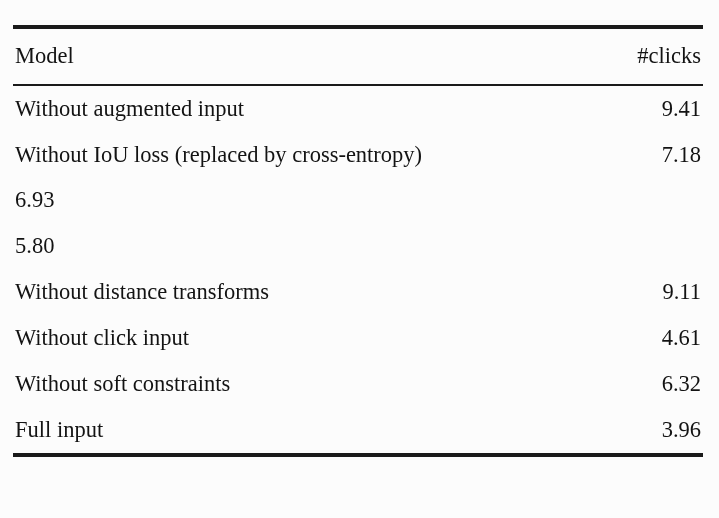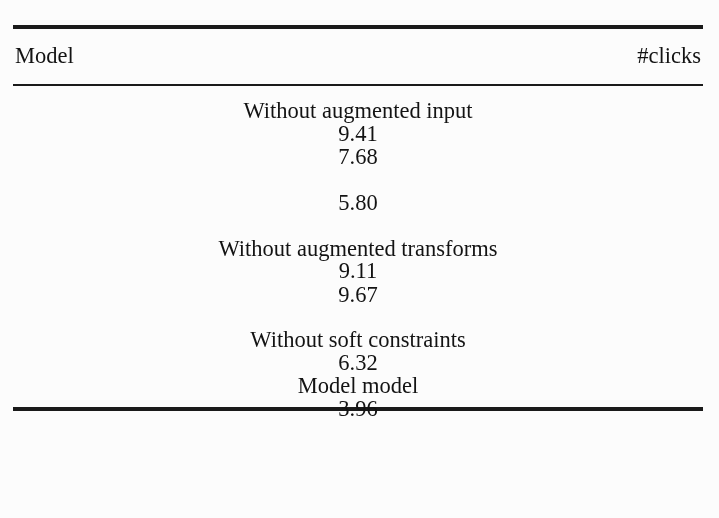--- a/index.html
+++ b/index.html
@@ -42,21 +42,20 @@
     align-items: center;
     height: 55px;
     padding: 0 2px;
   }
   .table-body .row {
     display: flex;
     justify-content: space-between;
     align-items: center;
     height: 45.9px;
     padding: 14px 2px;
-    flex-direction: column;
   }
   .cell-model { text-align: left; white-space: nowrap; }
   .cell-clicks { text-align: left; white-space: nowrap; }
   .cell-model em {
     font-style: italic;
     font-family: "Liberation Serif", "DejaVu Serif", serif;
   }
   .cell-model sub {
     font-size: 0.68em;
     vertical-align: baseline;
@@ -74,36 +73,41 @@
       <span class="cell-model">Model</span>
       <span class="cell-clicks">#clicks</span>
     </div>
     <div class="rule-thin"></div>
     <div class="table-body">
         <div class="row">
           <span class="cell-model">Without augmented input</span>
           <span class="cell-clicks">9.41</span>
         </div>
         <div class="row">
-          <span class="cell-clicks">7.68</span>
+          <span class="cell-model">Without IoU loss (replaced by cross-entropy)</span>
+          <span class="cell-clicks">7.18</span>
+        </div>
+        <div class="row">
+          <span class="cell-clicks">6.93</span>
         </div>
         <div class="row">
           <span class="cell-clicks">5.80</span>
         </div>
         <div class="row">
-          <span class="cell-model">Without augmented transforms</span>
+          <span class="cell-model">Without distance transforms</span>
           <span class="cell-clicks">9.11</span>
         </div>
         <div class="row">
-          <span class="cell-clicks">9.67</span>
+          <span class="cell-model">Without click input</span>
+          <span class="cell-clicks">4.61</span>
         </div>
         <div class="row">
           <span class="cell-model">Without soft constraints</span>
           <span class="cell-clicks">6.32</span>
         </div>
         <div class="row">
-          <span class="cell-model">Model model</span>
+          <span class="cell-model">Full input</span>
           <span class="cell-clicks">3.96</span>
         </div>
       </div>
     <div class="rule-thick"></div>
   </div>
 </div>
 
 </body></html>

